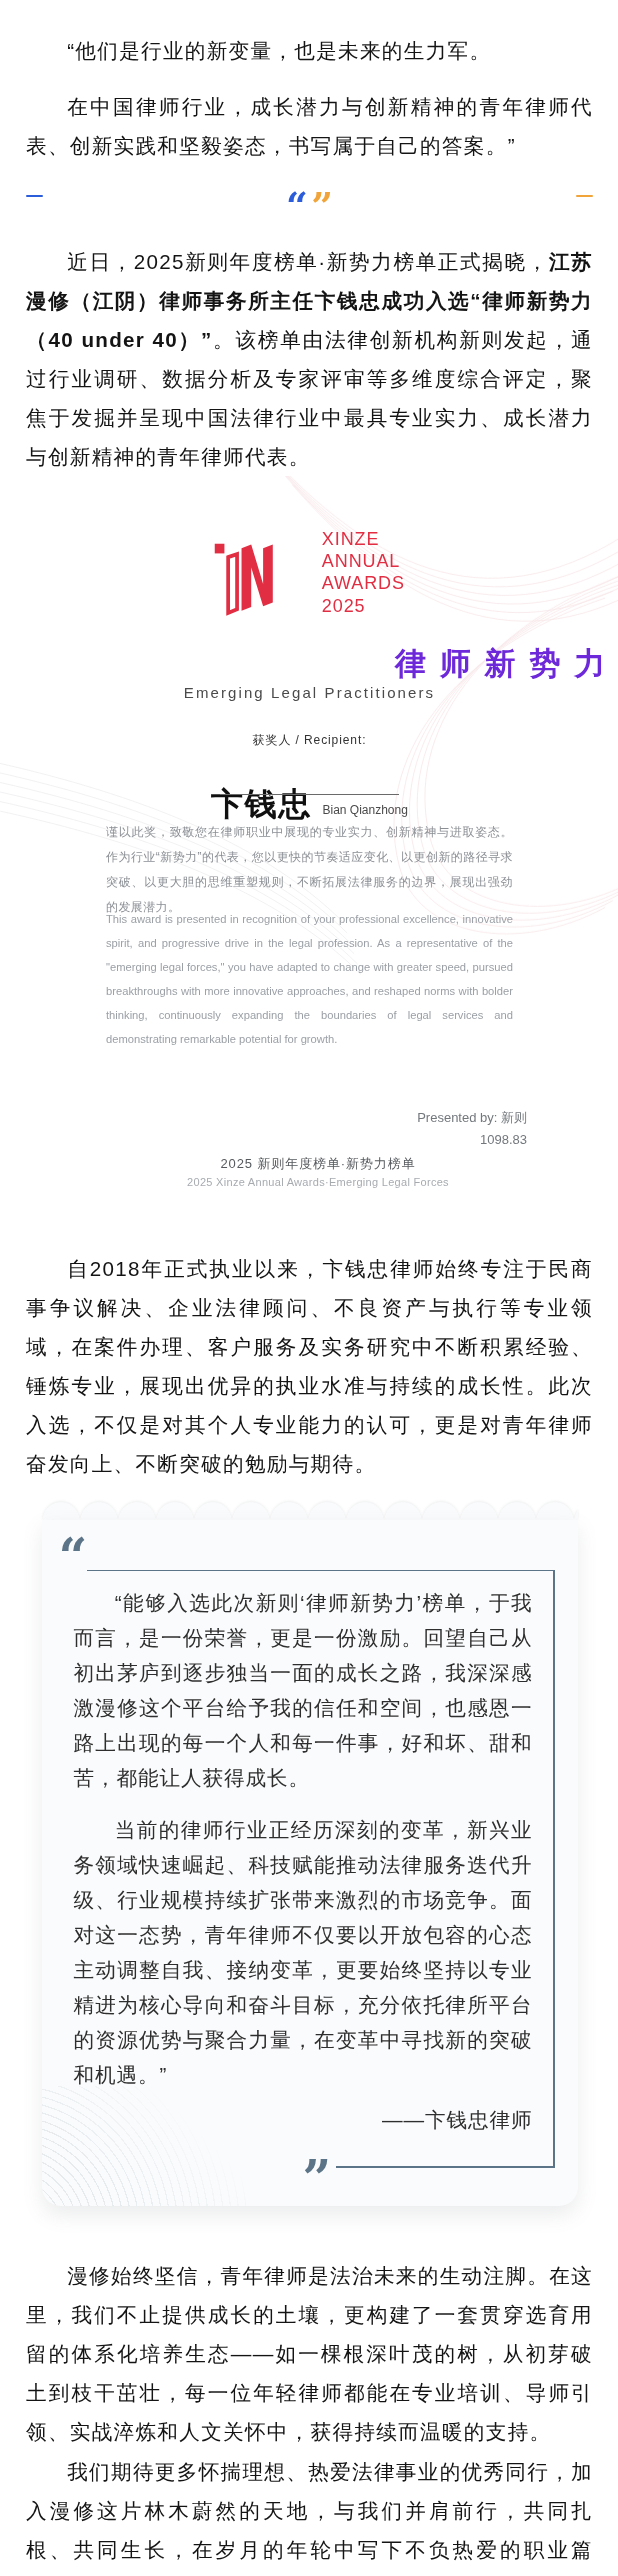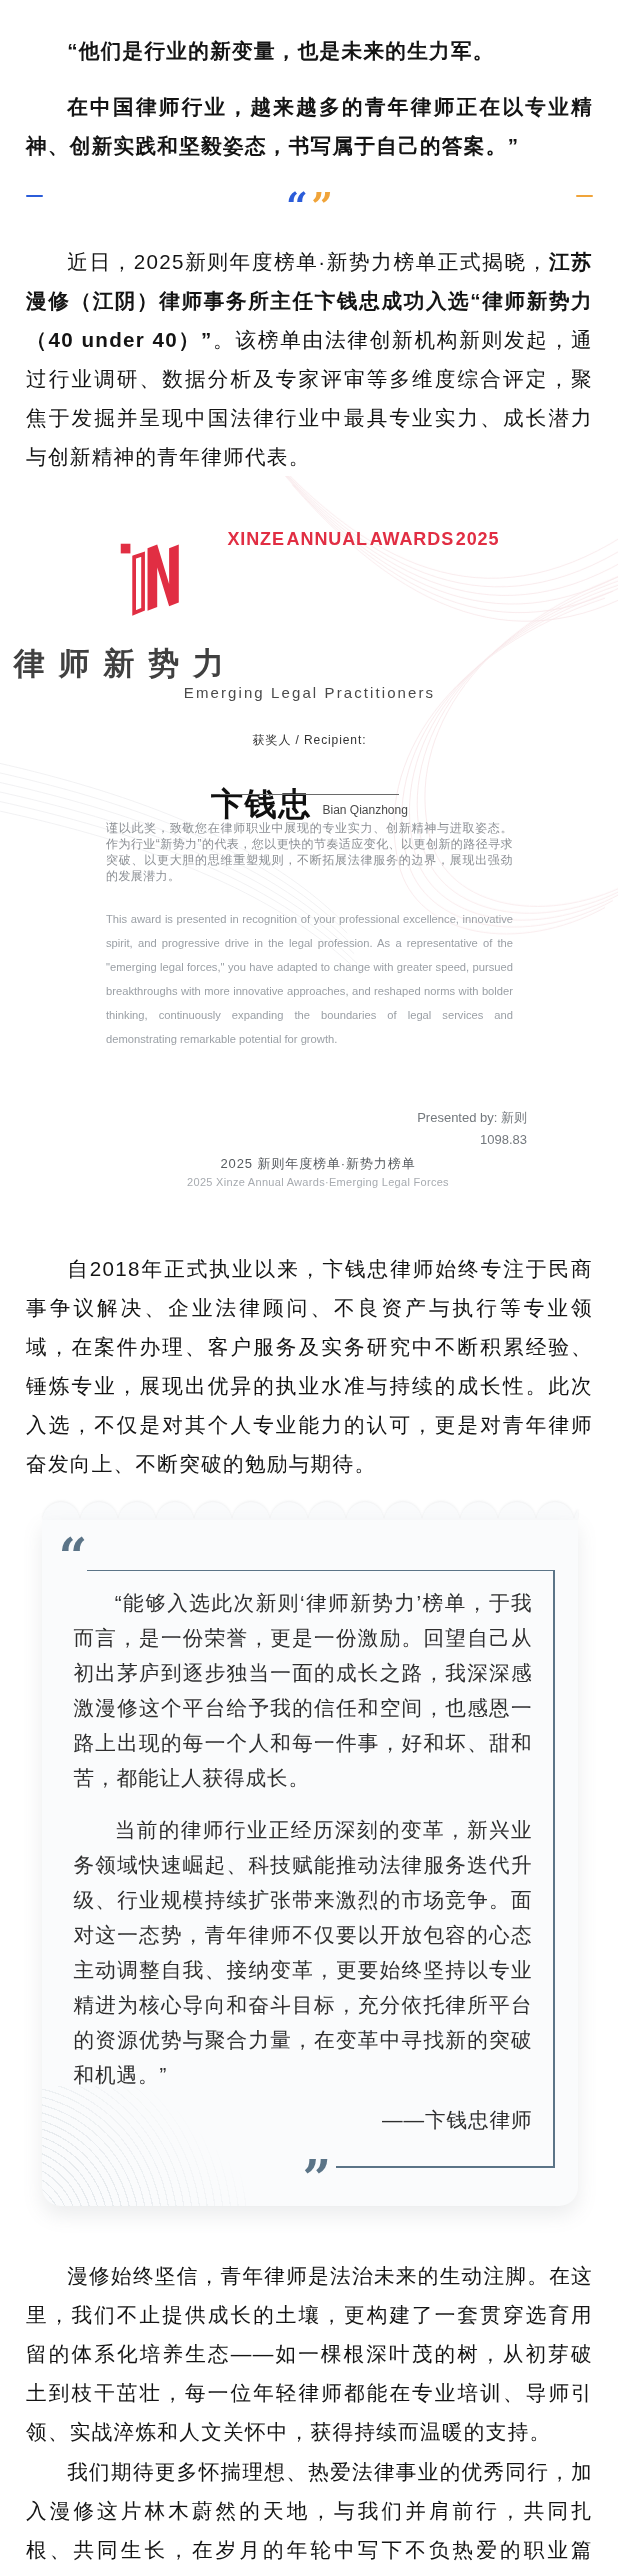--- a/index.html
+++ b/index.html
@@ -15,21 +15,21 @@
   
   .para{
     font-size:20.6px;
     line-height:39px;
     letter-spacing:1.3px;
     text-align:justify;
     text-indent:2em;
     margin:0;
     color:#141414;
   }
-  .para.bold{font-weight:700;}
+  .para.bold{font-weight:400;}
   .mt20{margin-top:17px;}
   .mt34{margin-top:29px;}
   .mt40{margin-top:34px;}
   .b{font-weight:700;}
 
   
   .divider{
     margin-top:13.8px;
     height:34px;
     display:flex;
@@ -52,33 +52,33 @@
   .certificate{
     position:relative;
     height:739px;
     margin:0 -26px;           
     overflow:hidden;
     background:#fff;
   }
   .cert-decor{position:absolute;inset:0;pointer-events:none;}
   .cert-layer{position:absolute;left:0;right:0;}
   .logo-row{top:53px;display:flex;justify-content:center;align-items:flex-start;gap:13.8px;}
-  .logo-word{display:flex;flex-direction:row;gap:1.7px;
-    color:#e12e43;font-size:18px;line-height:20.6px;letter-spacing:0.9px;font-weight:700;margin-left:30px;}
-  .cert-title-cn{top:167px;text-align:left;color:#404040;
+  .logo-word{display:flex;flex-direction:column;gap:1.7px;
+    color:#e12e43;font-size:18px;line-height:20.6px;letter-spacing:0.9px;font-weight:400;margin-left:30px;}
+  .cert-title-cn{top:167px;text-align:right;color:#6d28d9;
     font-size:31px;font-weight:600;letter-spacing:13.8px;text-indent:13.8px;}
   .cert-title-en{top:208px;text-align:center;color:#4a4a4a;
     font-size:15px;letter-spacing:2.1px;}
   .recipient-label{top:256px;text-align:center;color:#333;font-size:12px;letter-spacing:0.9px;}
   .name-row{top:277px;display:flex;justify-content:center;align-items:flex-end;gap:10.3px;margin-top:34px;}
   .name-cn{font-size:32px;font-weight:700;color:#101010;letter-spacing:1.7px;line-height:34px;}
   .name-en{font-size:12px;color:#4a4a4a;line-height:20.6px;}
   .name-underline{top:318px;width:179px;margin:0 auto;border-bottom:0.9px solid #6a6a6a;}
   .cert-body{width:407px;margin:0 auto;text-align:justify;}
-  .cert-body.cn{top:344px;font-size:12px;line-height:16px;color:#8b8f94;letter-spacing:0.4px;}
+  .cert-body.cn{top:344px;font-size:12px;line-height:25px;color:#8b8f94;letter-spacing:0.4px;}
   .cert-body.en{top:431px;font-size:11.2px;line-height:24px;color:#9ba0a6;}
   .presented{top:631px;text-align:right;padding-right:92px;
     color:#73787d;font-size:13px;line-height:22.3px;}
   .cert-footer{text-align:center;padding-left:17px;}
   .cert-footer.cn{top:679px;font-size:13px;color:#565a5e;letter-spacing:0.9px;}
   .cert-footer.en{top:700px;font-size:11px;color:#a7abb0;letter-spacing:0.3px;}
 
   
   .quote-card{margin:17px 15.5px 0 15.5px;}
   .scallops{
@@ -125,21 +125,21 @@
     mask-image:linear-gradient(45deg,#000 25%,rgba(0,0,0,0) 72%);
   }
 
   .tail-para{margin-top:50px;}
   .tail-para2{margin-top:1.7px;}
 </style>
 </head>
 <body>
 
 <p class="para bold">“他们是行业的新变量，也是未来的生力军。</p>
-<p class="para bold mt20">在中国律师行业，越来越多的青年律师正在以专业精神、创新实践和坚毅姿态，书写属于自己的答案。”</p>
+<p class="para bold mt20">在中国律师行业，成长潜力与创新精神的青年律师代表、创新实践和坚毅姿态，书写属于自己的答案。”</p>
 
 <div class="divider">
   <span class="dash blue"></span>
   <span class="div-quotes">
     <span class="dq-open">“</span>
     <span class="dq-close">”</span>
   </span>
   <span class="dash orange"></span>
 </div>
 

